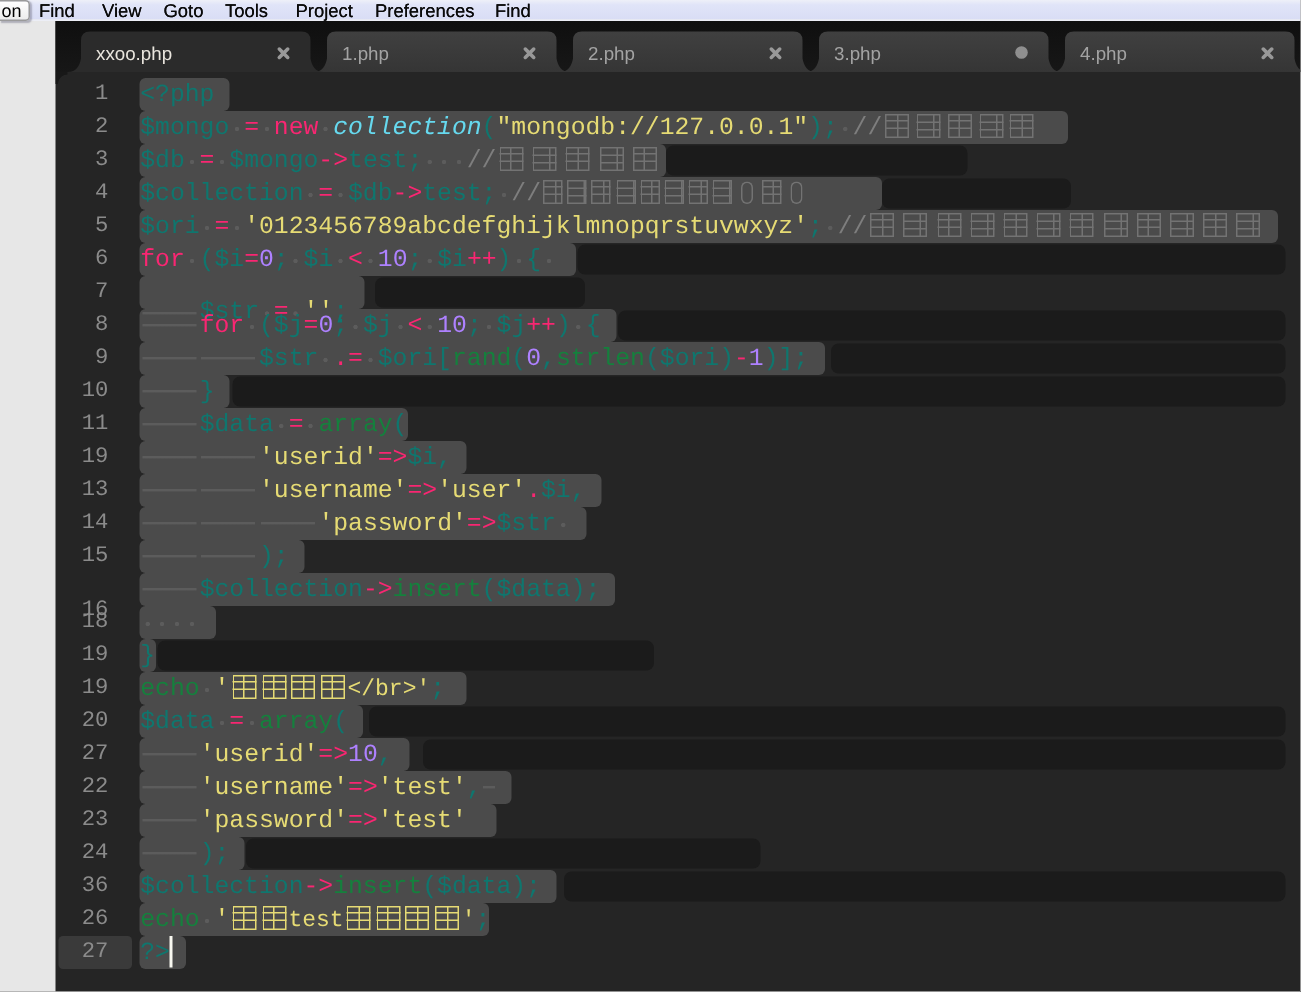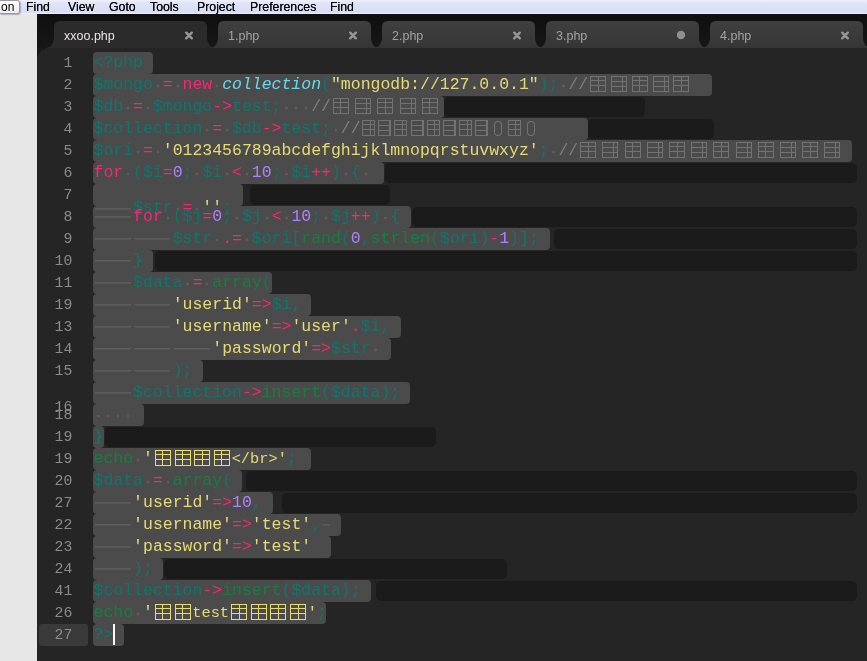--- a/index.html
+++ b/index.html
@@ -126,21 +126,21 @@
 <div class="gn" style="top:359.5px">15</div>
 <div class="gn" style="top:396px">16</div>
 <div class="gn" style="top:403.5px">18</div>
 <div class="gn" style="top:425.5px">19</div>
 <div class="gn" style="top:447.5px">19</div>
 <div class="gn" style="top:469.5px">20</div>
 <div class="gn" style="top:491.5px">27</div>
 <div class="gn" style="top:513.5px">22</div>
 <div class="gn" style="top:535.5px">23</div>
 <div class="gn" style="top:557.5px">24</div>
-<div class="gn" style="top:579.5px">41</div>
+<div class="gn" style="top:579.5px">36</div>
 <div class="gn" style="top:601.5px">26</div>
 <div class="gn" style="top:623.5px">27</div>
 <div class="ln" style="top:51.5px"><b class="w">&lt;?php</b></div>
 <div class="ln" style="top:73.5px"><b class="w">$mongo</b><i class="s"></i><b class="p">=</b><i class="s"></i><b class="p">new</b><i class="s"></i><b class="i">collection</b><b class="w">(</b><b class="y">"mongodb://127.0.0.1"</b><b class="w">);</b><i class="s"></i><b class="g">//</b><i class="c"></i><i class="c vb"></i><i class="c"></i><i class="c vb"></i><i class="c"></i></div>
 <div class="ln" style="top:95.5px"><b class="w">$db</b><i class="s"></i><b class="p">=</b><i class="s"></i><b class="w">$mongo</b><b class="p">-&gt;</b><b class="w">test;</b><i class="s"></i><i class="s"></i><i class="s"></i><b class="g">//</b><i class="c c22"></i><i class="c c22 vb"></i><i class="c c22"></i><i class="c c22 vb"></i><i class="c c22"></i></div>
 <div class="ln" style="top:117.5px"><b class="w">$collection</b><i class="s"></i><b class="p">=</b><i class="s"></i><b class="w">$db</b><b class="p">-&gt;</b><b class="w">test;</b><i class="s"></i><b class="g">//</b><i class="c w16"></i><i class="c w16 vb"></i><i class="c w16"></i><i class="c w16 vb"></i><i class="c w16"></i><i class="c w16 vb"></i><i class="c w16"></i><i class="c w16 vb"></i><i class="c cp"></i><i class="c w16"></i><i class="c cp"></i></div>
 <div class="ln" style="top:139.5px"><b class="w">$ori</b><i class="s"></i><b class="p">=</b><i class="s"></i><b class="y">'0123456789abcdefghijklmnopqrstuvwxyz'</b><b class="w">;</b><i class="s"></i><b class="g">//</b><i class="c c22"></i><i class="c c22 vb"></i><i class="c c22"></i><i class="c c22 vb"></i><i class="c c22"></i><i class="c c22 vb"></i><i class="c c22"></i><i class="c c22 vb"></i><i class="c c22"></i><i class="c c22 vb"></i><i class="c c22"></i><i class="c c22 vb"></i></div>
 <div class="ln" style="top:161.5px"><b class="p">for</b><i class="s"></i><b class="w">($i</b><b class="p">=</b><b class="u">0</b><b class="w">;</b><i class="s"></i><b class="w">$i</b><i class="s"></i><b class="p">&lt;</b><i class="s"></i><b class="u">10</b><b class="w">;</b><i class="s"></i><b class="w">$i</b><b class="p">++</b><b class="w">)</b><i class="s"></i><b class="w">{</b><i class="s"></i></div>
 <div class="ln" style="top:197px"><i class="t"></i><b class="w">$str</b><i class="s"></i><b class="p">=</b><i class="s"></i><b class="y">''</b><b class="w">;</b></div>
 <div class="ln" style="top:205.5px"><i class="t"></i><b class="p">for</b><i class="s"></i><b class="w">($j</b><b class="p">=</b><b class="u">0</b><b class="w">;</b><i class="s"></i><b class="w">$j</b><i class="s"></i><b class="p">&lt;</b><i class="s"></i><b class="u">10</b><b class="w">;</b><i class="s"></i><b class="w">$j</b><b class="p">++</b><b class="w">)</b><i class="s"></i><b class="w">{</b></div>

